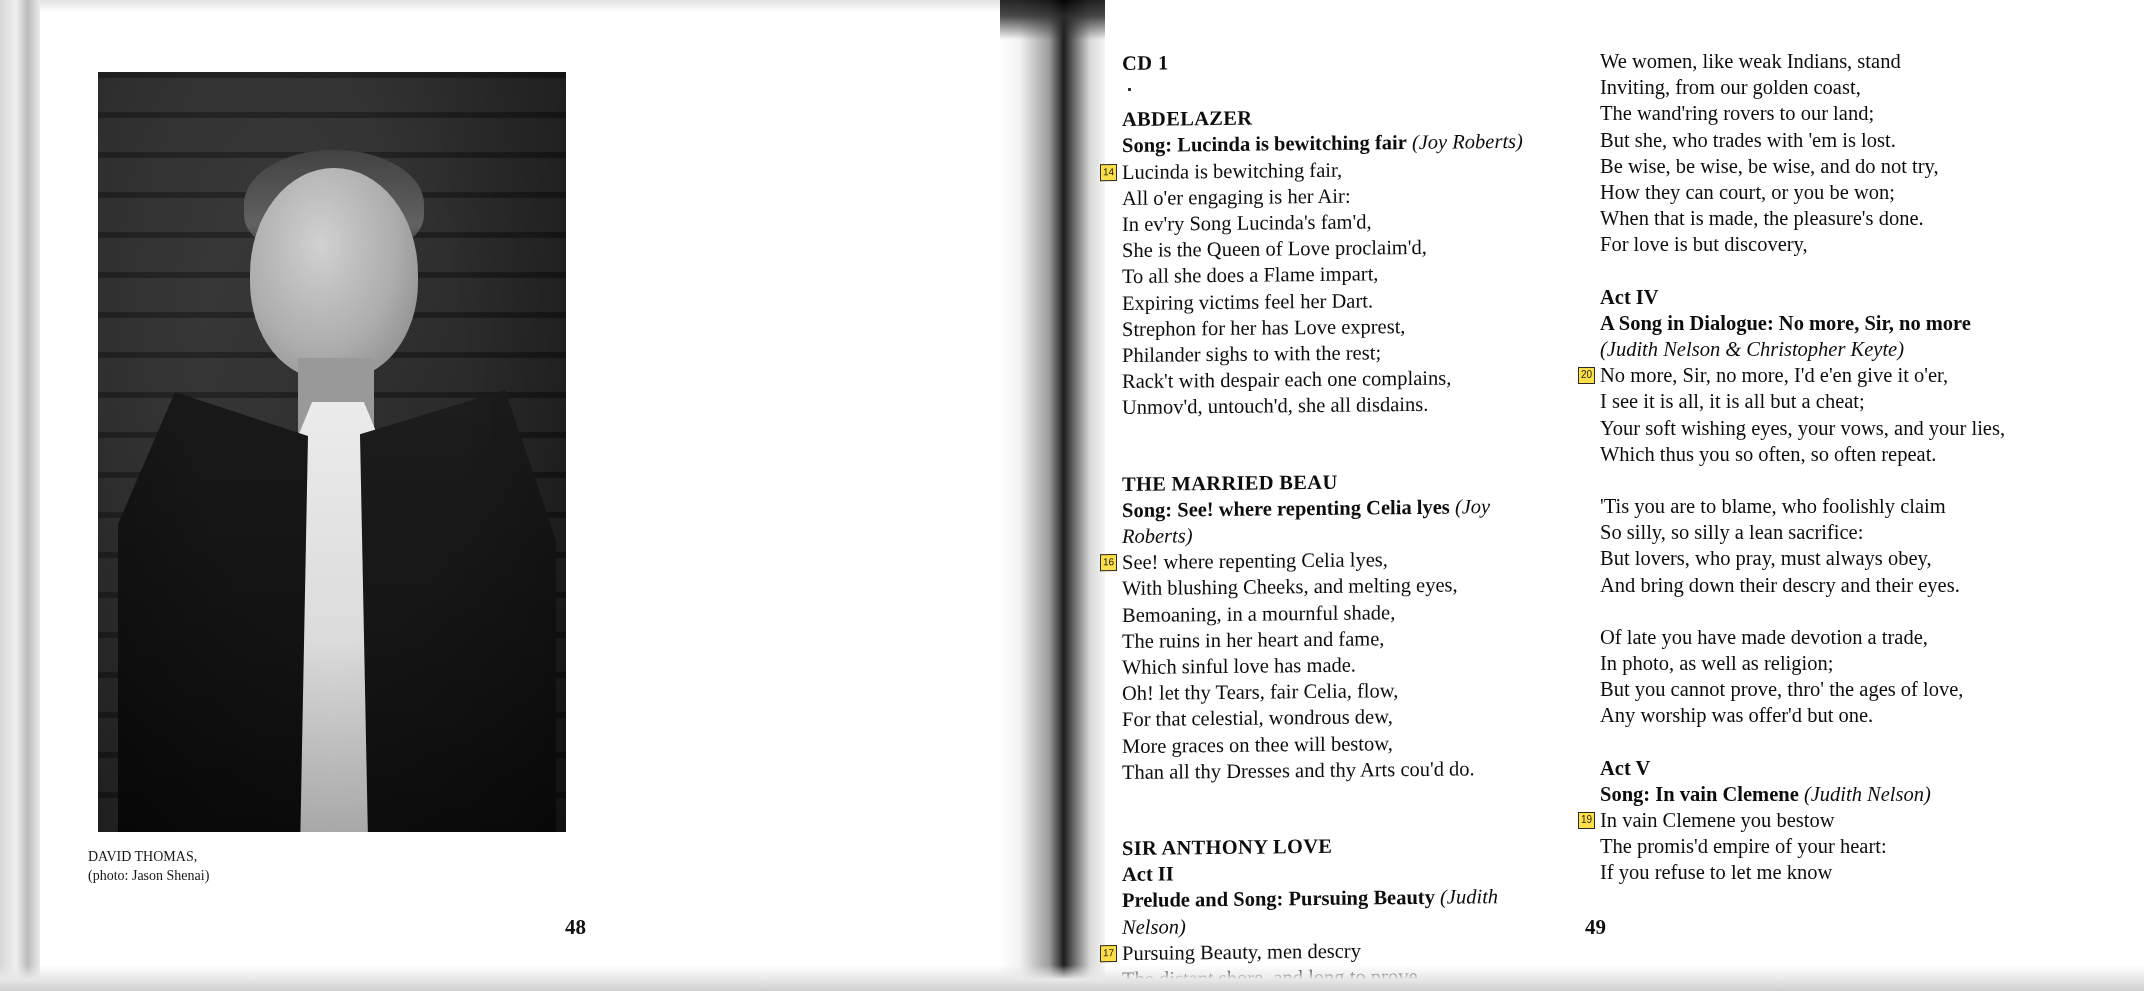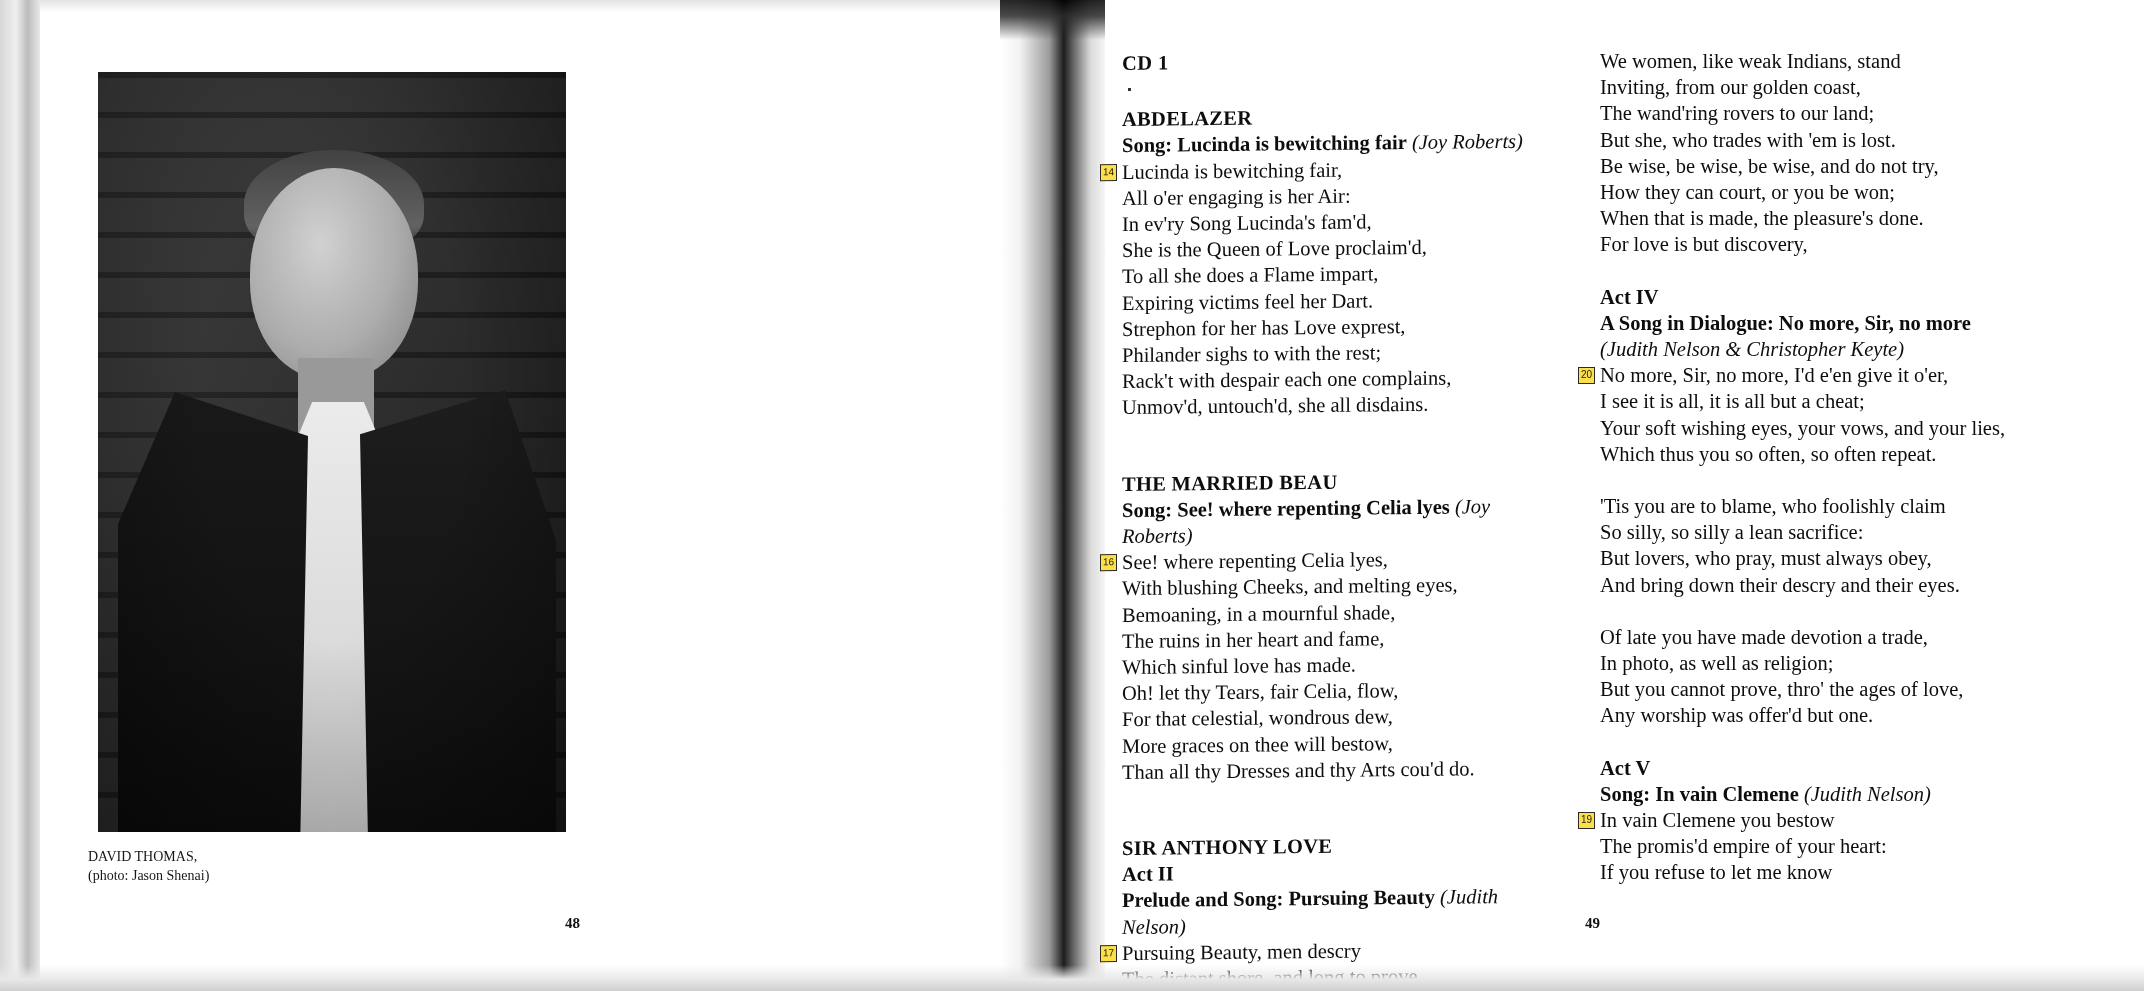--- a/index.html
+++ b/index.html
@@ -137,21 +137,21 @@
     position: absolute;
     left: 88px; top: 848px;
     font-size: 14px;
     line-height: 1.35;
     color: #161616;
   }
   .caption .line2 { display: block; }
 
   .folio {
     position: absolute;
-    font-size: 15px;
+    font-size: 21px;
     font-weight: bold;
     color: #111;
   }
   .folio-left  { left: 565px;  top: 915px; }
   .folio-right { left: 1585px; top: 915px; }
 
   
   .col {
     position: absolute;
     font-size: 20.5px;

